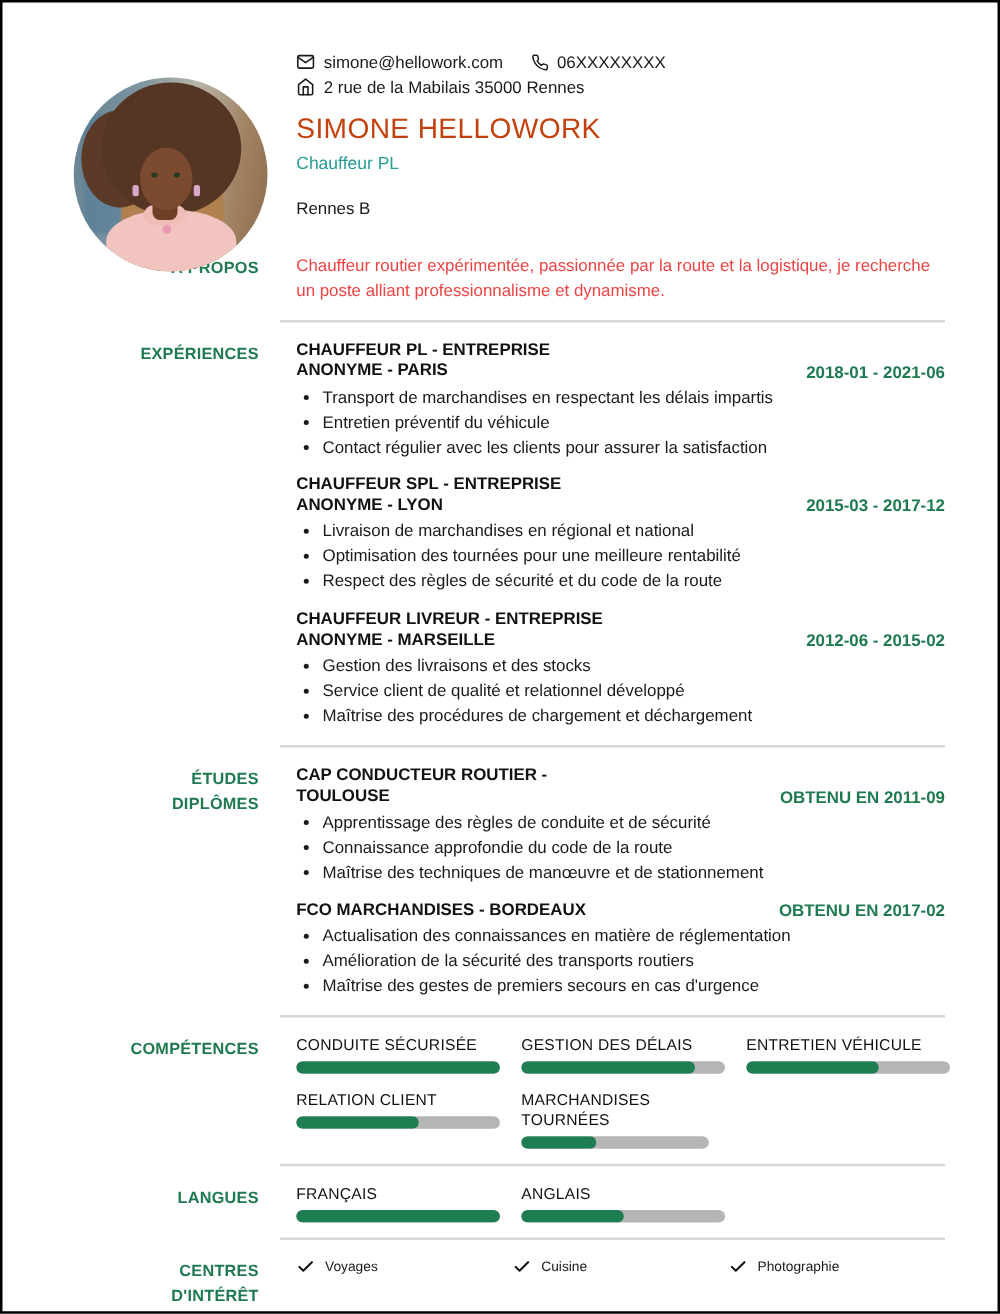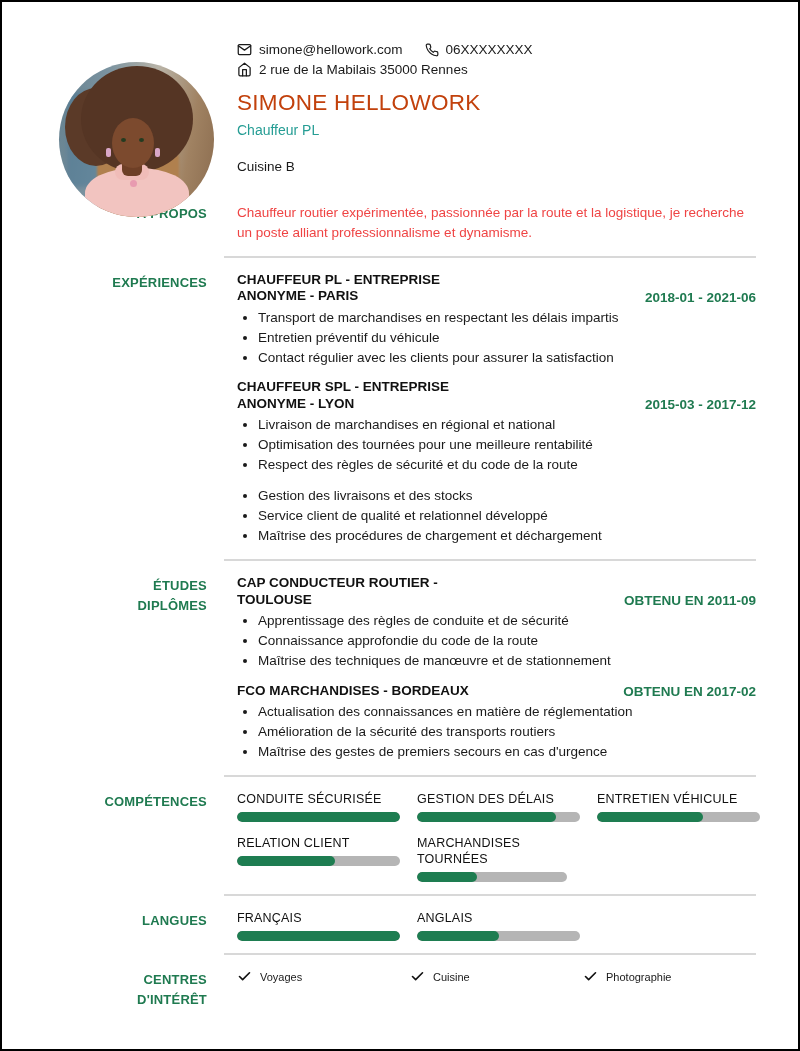--- a/index.html
+++ b/index.html
@@ -118,21 +118,21 @@
       <svg width="15" height="15" viewBox="0 0 24 24" fill="none" stroke="#1a1a1a" stroke-width="2" stroke-linecap="round" stroke-linejoin="round">
           <path d="M3 9l9-7 9 7v11a2 2 0 0 1-2 2H5a2 2 0 0 1-2-2z"></path>
           <polyline points="9 22 9 12 15 12 15 22"></polyline>
         </svg>
       <span>2 rue de la Mabilais 35000 Rennes</span>
     </span>
   </div>
   <div class="name">SIMONE HELLOWORK</div>
   <div class="job-title">Chauffeur PL</div>
   <div class="meta">
-    <div>Cuisine B</div>
+    <div>Rennes B</div>
   </div>
 </div>
 
 <div class="section" style="margin-top:27px;">
   <div class="section-label">À PROPOS</div>
   <div class="section-content">
     <p class="about-text">Chauffeur routier expérimentée, passionnée par la route et la logistique, je recherche un poste alliant professionnalisme et dynamisme.</p>
   </div>
 </div>
 
@@ -157,20 +157,24 @@
         <div class="item-title">CHAUFFEUR SPL - ENTREPRISE ANONYME - LYON</div>
         <div class="item-date">2015-03 - 2017-12</div>
       </div>
       <ul class="bullets">
         <li>Livraison de marchandises en régional et national</li>
         <li>Optimisation des tournées pour une meilleure rentabilité</li>
         <li>Respect des règles de sécurité et du code de la route</li>
       </ul>
     </div>
     <div class="item" style="margin-bottom:0;">
+      <div class="item-head">
+        <div class="item-title">CHAUFFEUR LIVREUR - ENTREPRISE ANONYME - MARSEILLE</div>
+        <div class="item-date">2012-06 - 2015-02</div>
+      </div>
       <ul class="bullets">
         <li>Gestion des livraisons et des stocks</li>
         <li>Service client de qualité et relationnel développé</li>
         <li>Maîtrise des procédures de chargement et déchargement</li>
       </ul>
     </div>
   </div>
 </div>
 
 <div class="divider"></div>

